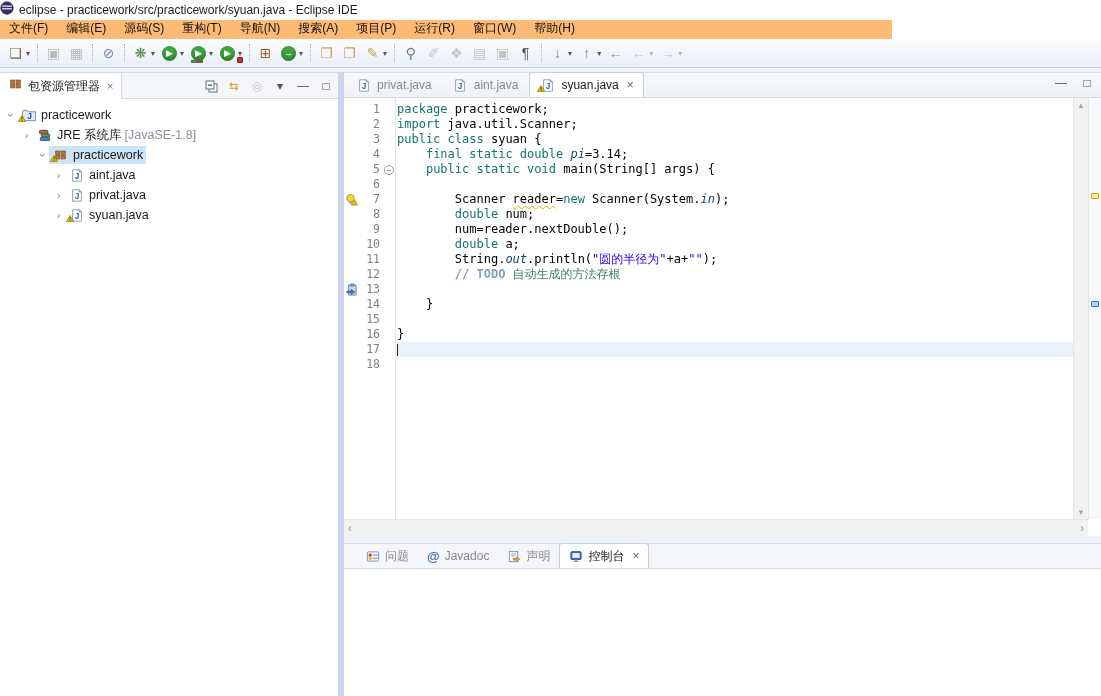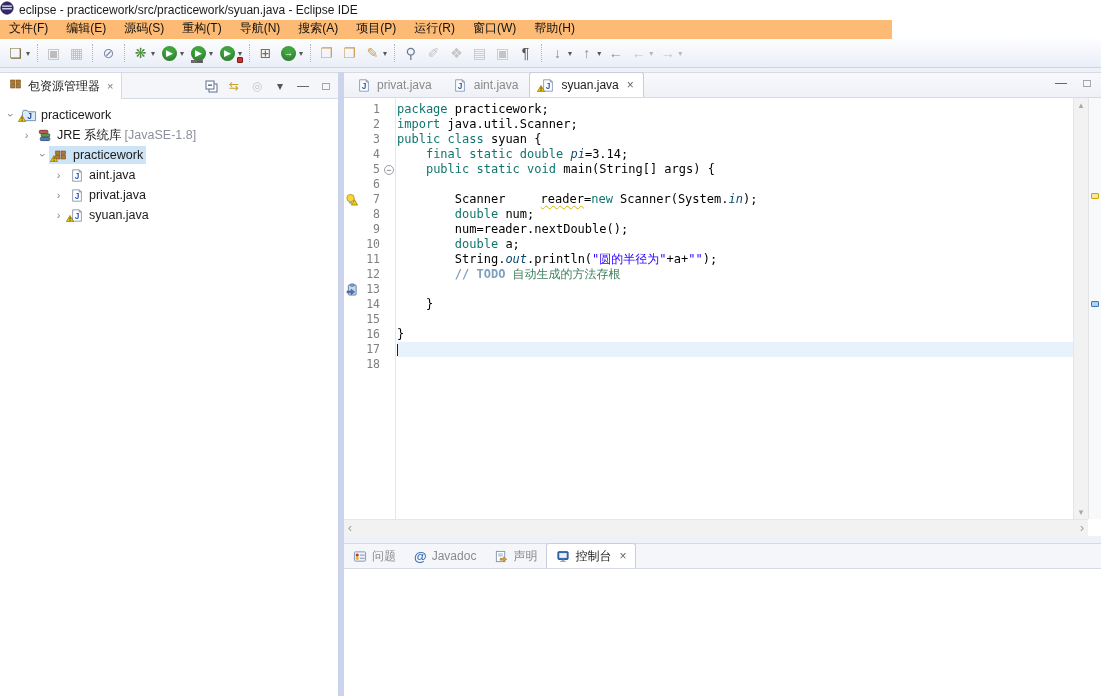--- a/index.html
+++ b/index.html
@@ -71,33 +71,33 @@
   .num { font-family:"DejaVu Sans Mono","Liberation Mono",monospace; font-size:11.5px; color:#808080; text-align:right; padding-right:3px; line-height:15px; height:15px; }
   .fold-m { width:10px; height:10px; border:1px solid #9aa0a8; border-radius:50%; color:#555; font-size:9px; line-height:8px; text-align:center; background:#fff; }
   .crow { font-family:"DejaVu Sans Mono","Liberation Mono",monospace; font-size:12px; line-height:15px; white-space:pre; color:#000; }
   .crow.cur { background:#e8f2fd; }
   .seg-k { color:#0f766e; font-weight:normal; }
   .seg-p { color:#000; }
   .seg-f { color:#0c4a6e; font-weight:normal; font-style:italic; }
   .seg-s { color:#2a00ff; }
   .seg-t { color:#7f9fbf; font-weight:bold; }
   .seg-c { color:#3f7f5f; }
-  .seg-w { color:#000; text-decoration:underline; text-decoration-style:wavy; text-decoration-color:#d8b400; text-decoration-thickness:1px; text-underline-offset:2px;margin-left:28px; }
+  .seg-w { color:#000; text-decoration:underline; text-decoration-style:wavy; text-decoration-color:#d8b400; text-decoration-thickness:1px; text-underline-offset:2px; }
   .caret { display:inline-block; width:1px; height:12px; background:#222; vertical-align:text-bottom; }
 
   .vscroll { position:absolute; right:13px; width:15px; top:0; bottom:0; background:#f2f2f2; border-left:1px solid #e6e6e6; }
   .vscroll .arr { position:absolute; left:0; width:100%; text-align:center; color:#a8a8a8; font-size:9px; }
   .overview { position:absolute; right:0; width:13px; top:0; bottom:0; background:#f8f9fb; border-left:1px solid #e4e4e4; }
   .ovmark { position:absolute; left:2px; width:8px; height:6px; border-radius:1px; }
   .ed-hscroll { position:absolute; left:0; right:13px; bottom:0; height:17px; background:#f2f2f2; border-top:1px solid #e6e6e6; }
   .ed-hscroll .arr { position:absolute; top:1px; color:#9a9a9a; font-size:12px; }
 
   
   .console { position:absolute; left:0; top:471px; right:0; bottom:0; background:#fff; border-top:1px solid #d5dae5; }
-  .cons-tabs { position:relative; height:25px; background:#f5f6fa; border-bottom:1px solid #d5dae5; display:flex; align-items:flex-end; padding-left:0; }
+  .cons-tabs { position:relative; height:25px; background:#f5f6fa; border-bottom:1px solid #d5dae5; display:flex; align-items:flex-end; padding-left:13px; }
   .ctab { display:inline-flex; align-items:center; height:24px; padding:0 9px; gap:5px; font-size:12px; color:#8a8a8a; }
   .ctab.active { background:#fff; border:1px solid #c8cfda; border-bottom:none; border-radius:3px 3px 0 0; color:#1a1a1a; height:25px; }
   .ctab .close { font-size:12px; color:#666; margin-left:3px; }
   .at-icon { color:#3b6fb5; font-weight:bold; font-size:13px; }
   .cons-body { padding:6px 4px; font-size:12.5px; color:#1a1a1a; }
 </style>
 </head>
 <body>
 
 <div class="win">

